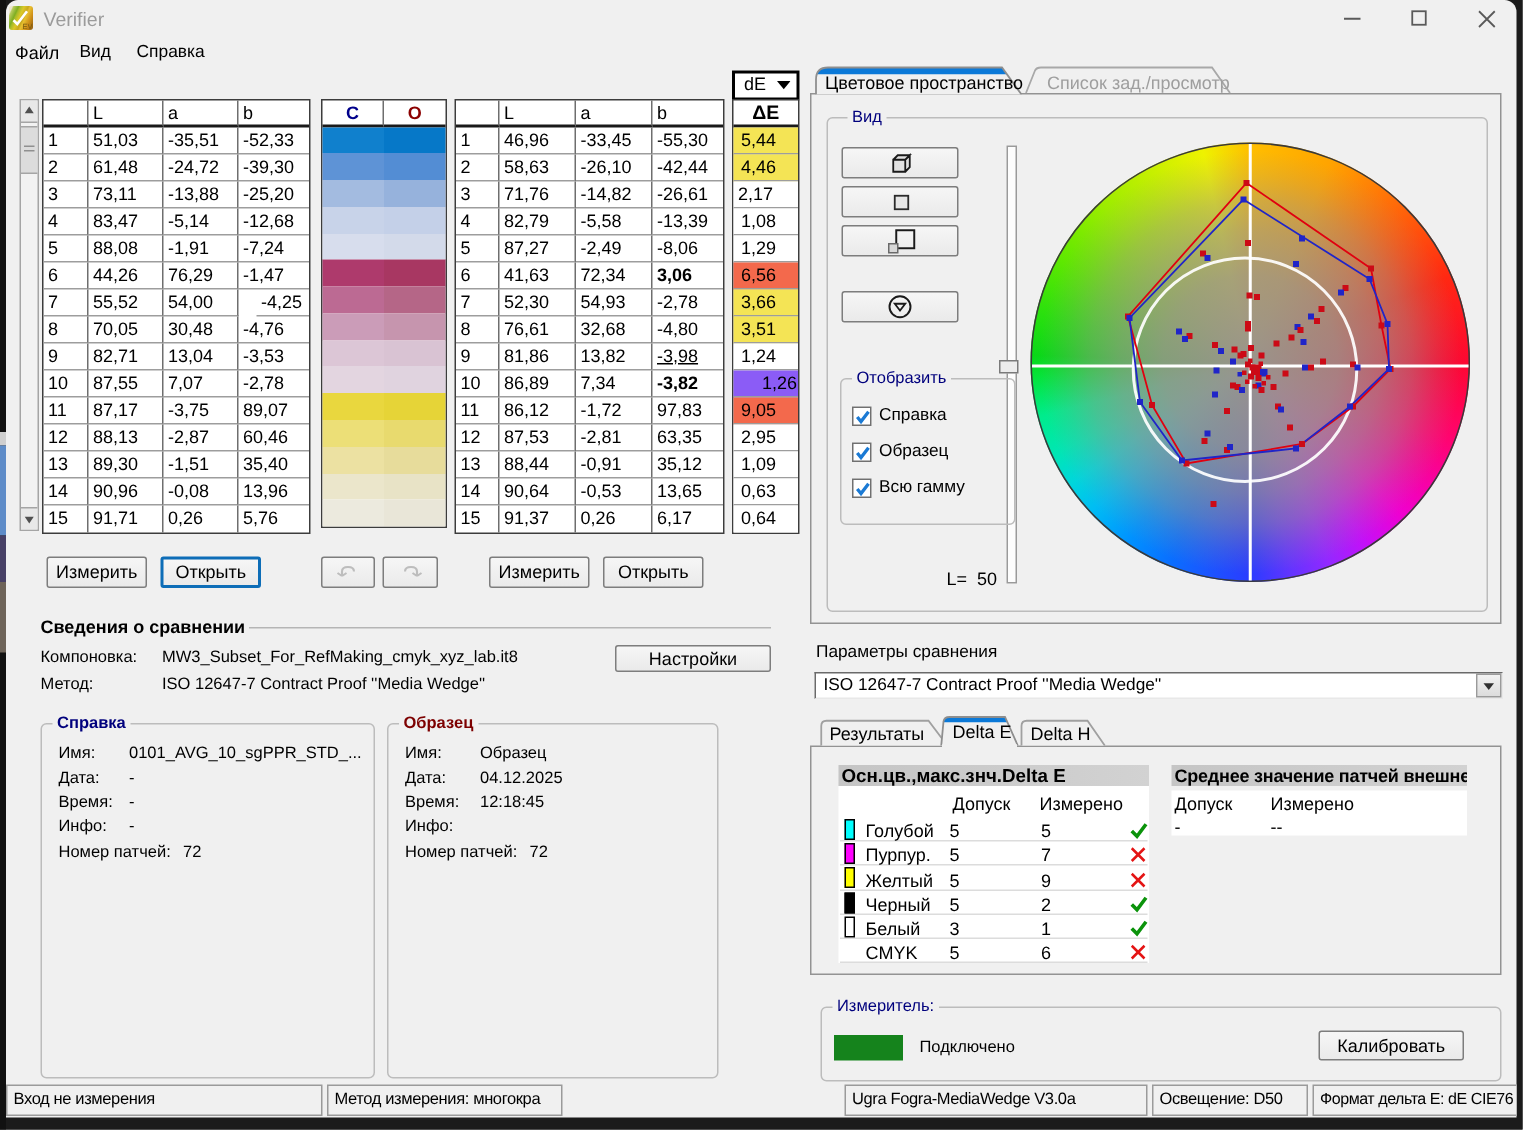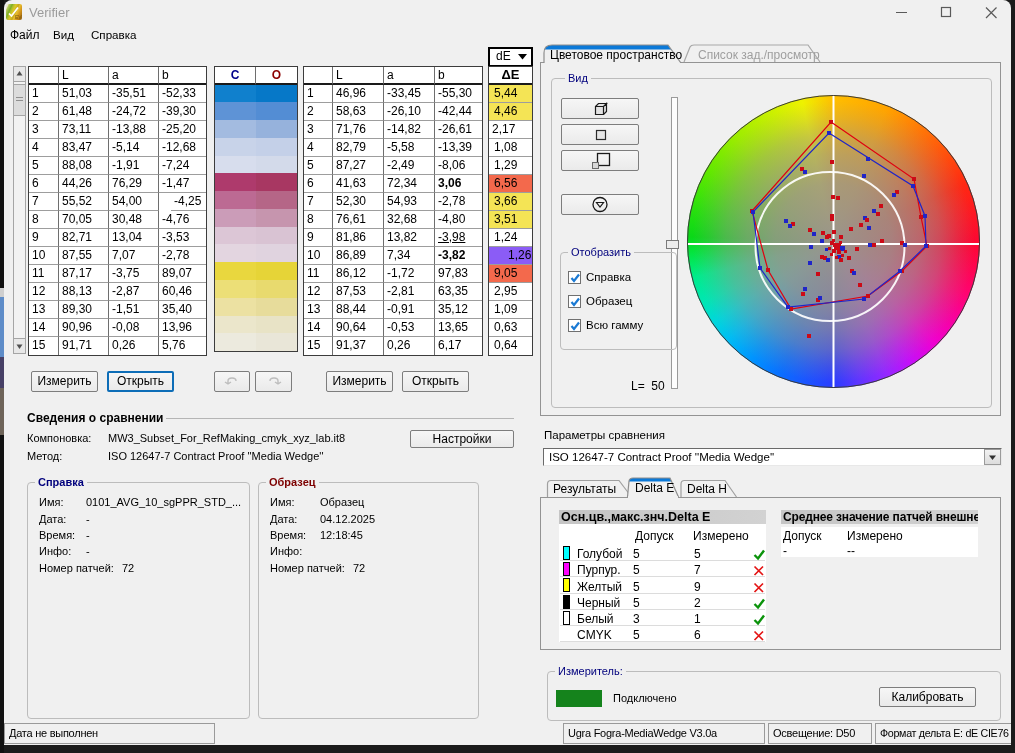--- a/index.html
+++ b/index.html
@@ -281,21 +281,22 @@
       <div class="abs t11" style="left:61px;top:13px">Образец</div>
  <div class="abs t11" style="left:11px;top:30px">Дата:</div>
       <div class="abs t11" style="left:61px;top:30px">04.12.2025</div>
  <div class="abs t11" style="left:11px;top:46px">Время:</div>
       <div class="abs t11" style="left:61px;top:46px">12:18:45</div>
  <div class="abs t11" style="left:11px;top:62px">Инфо:</div>
  <div class="abs t11" style="left:11px;top:79px">Номер патчей:</div>
       <div class="abs t11" style="left:94px;top:79px">72</div>
 </div>
 
-<div class="seg" style="left:0;width:211px">Дата не выполнен</div>
+<div class="seg" style="left:0;width:211px">Вход не измерения</div>
+<div class="seg" style="left:214px;width:157px">Метод измерения: многокра</div>
 <div class="seg" style="left:559px;width:202px">Ugra Fogra-MediaWedge V3.0a</div>
 <div class="seg" style="left:764px;width:104px">Освещение: D50</div>
 <div class="seg" style="left:871px;width:156px;font-size:10.7px;letter-spacing:-0.3px">Формат дельта E: dE CIE76</div>
 
 <div class="abs" style="left:536px;top:62px;width:461px;height:354px;border:1px solid #939393;background:#f0f0f0"></div>
 <svg class="abs" style="left:536px;top:43px" width="468" height="20">
 <defs>
         <clipPath id="tc1">
           <path d="M4 20 V10 Q4 2 12 2 H128 L141 20 Z"></path>
         </clipPath>

